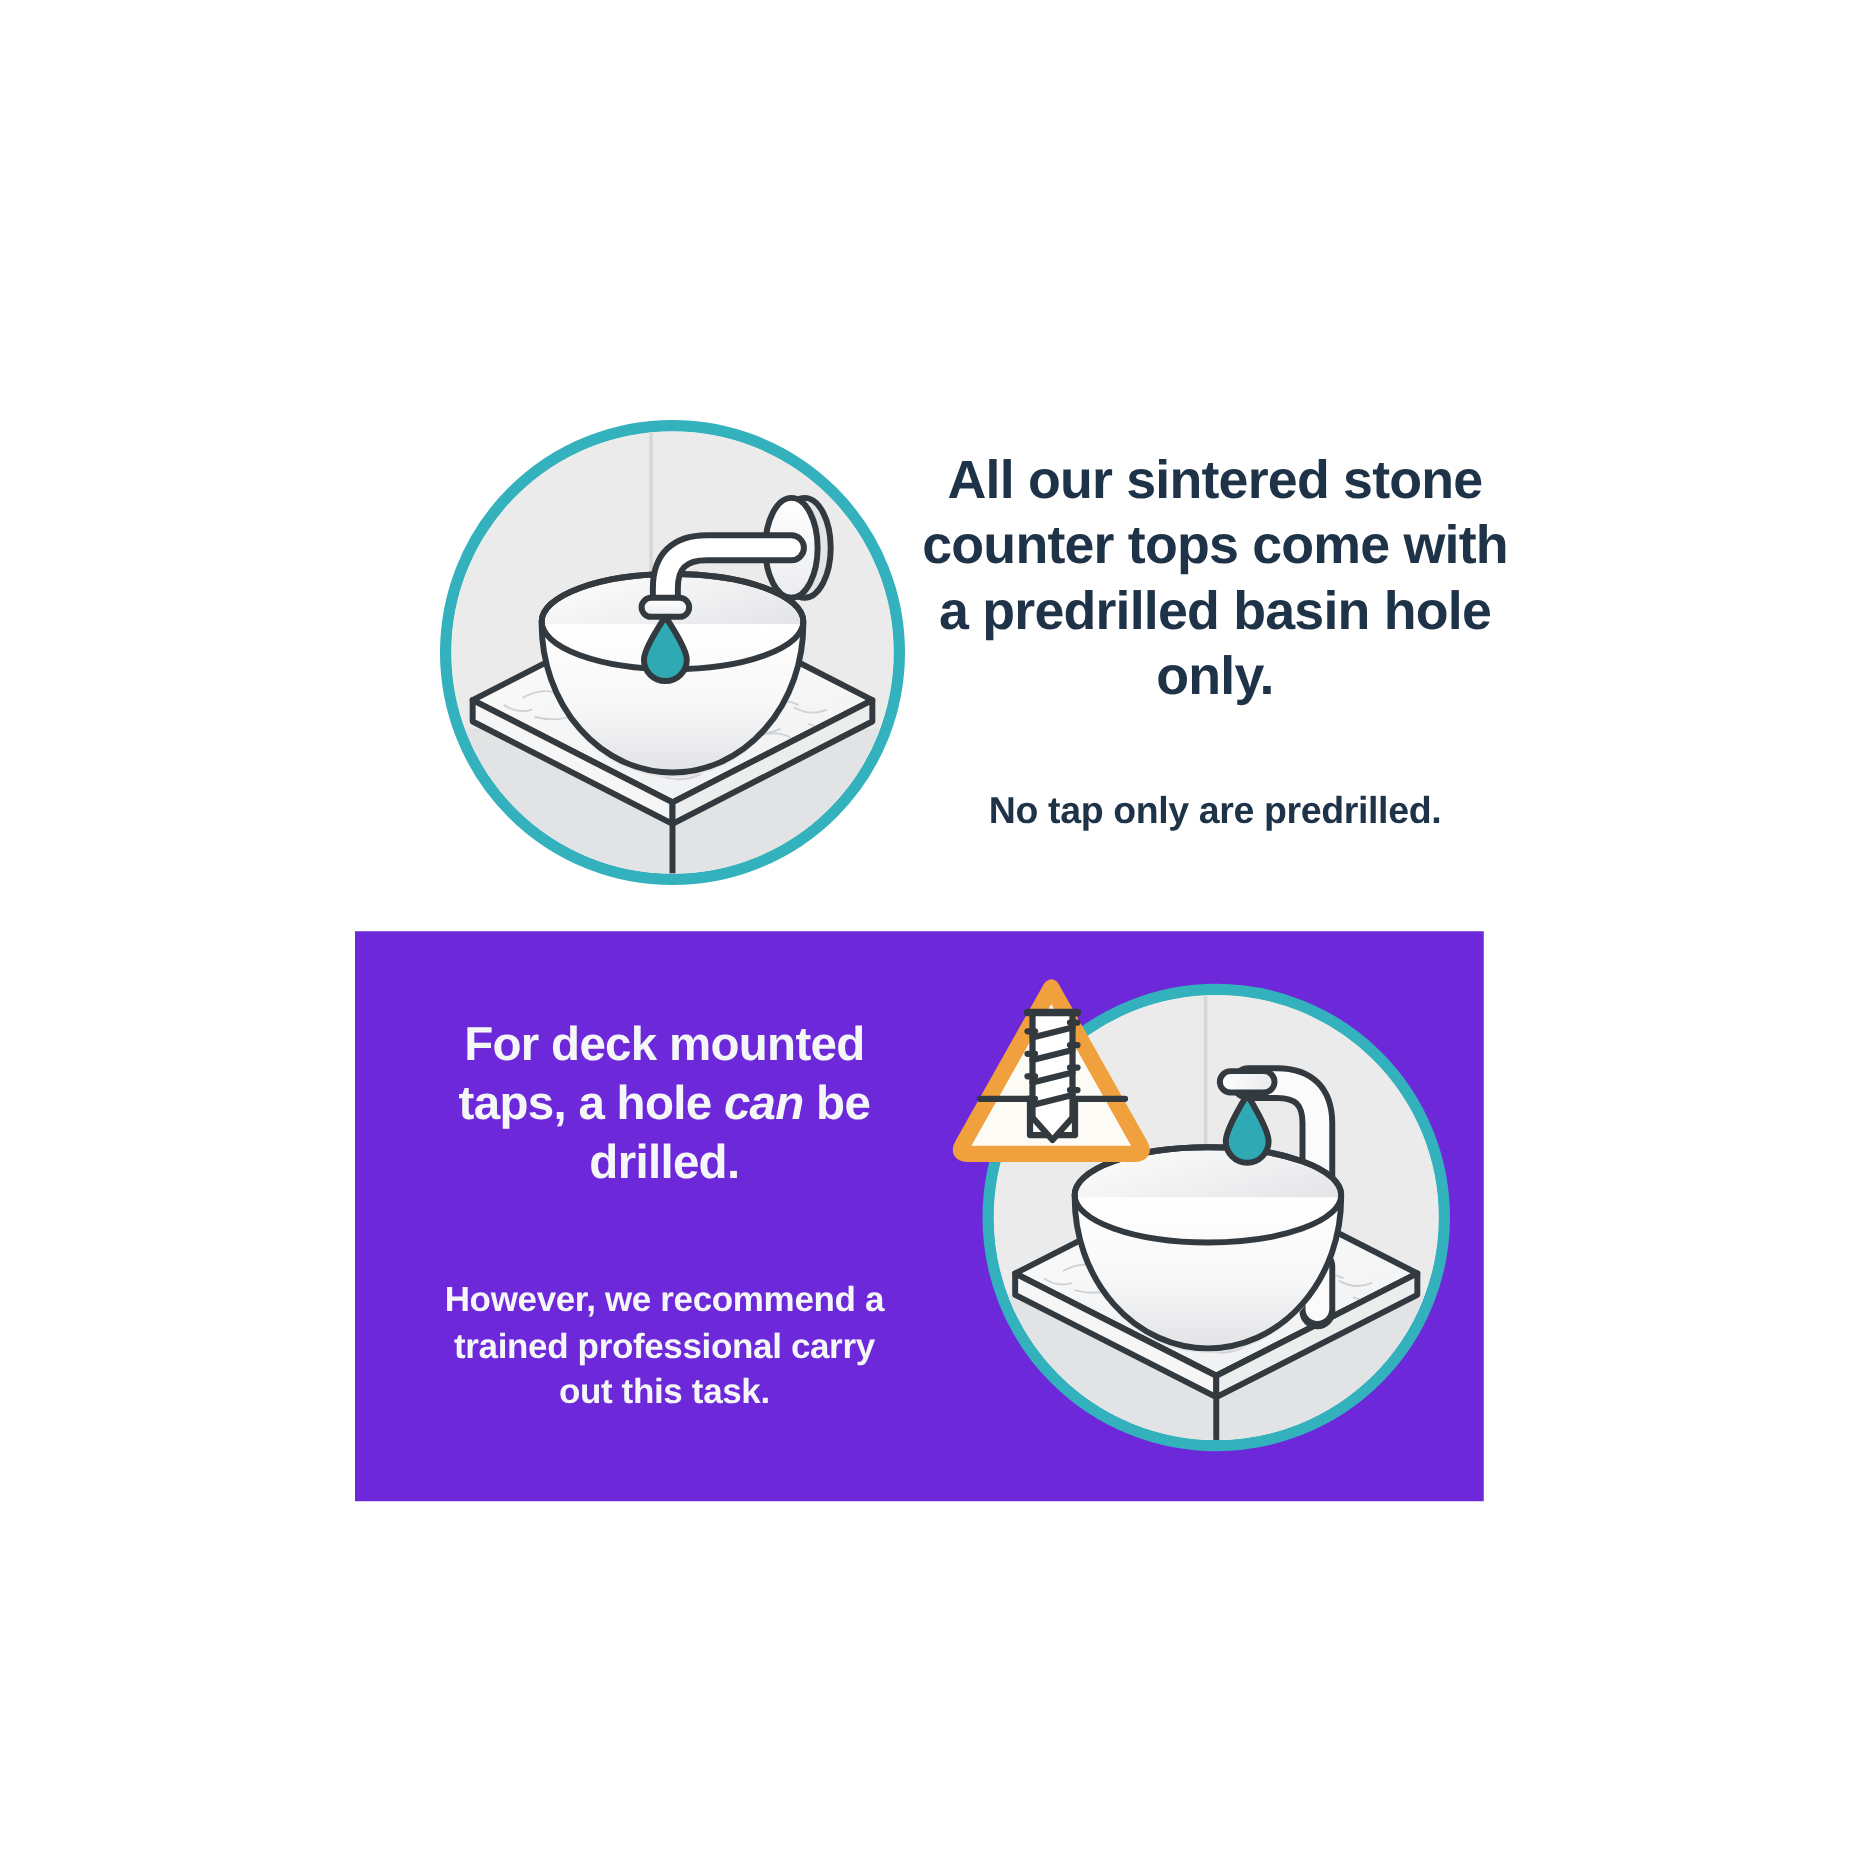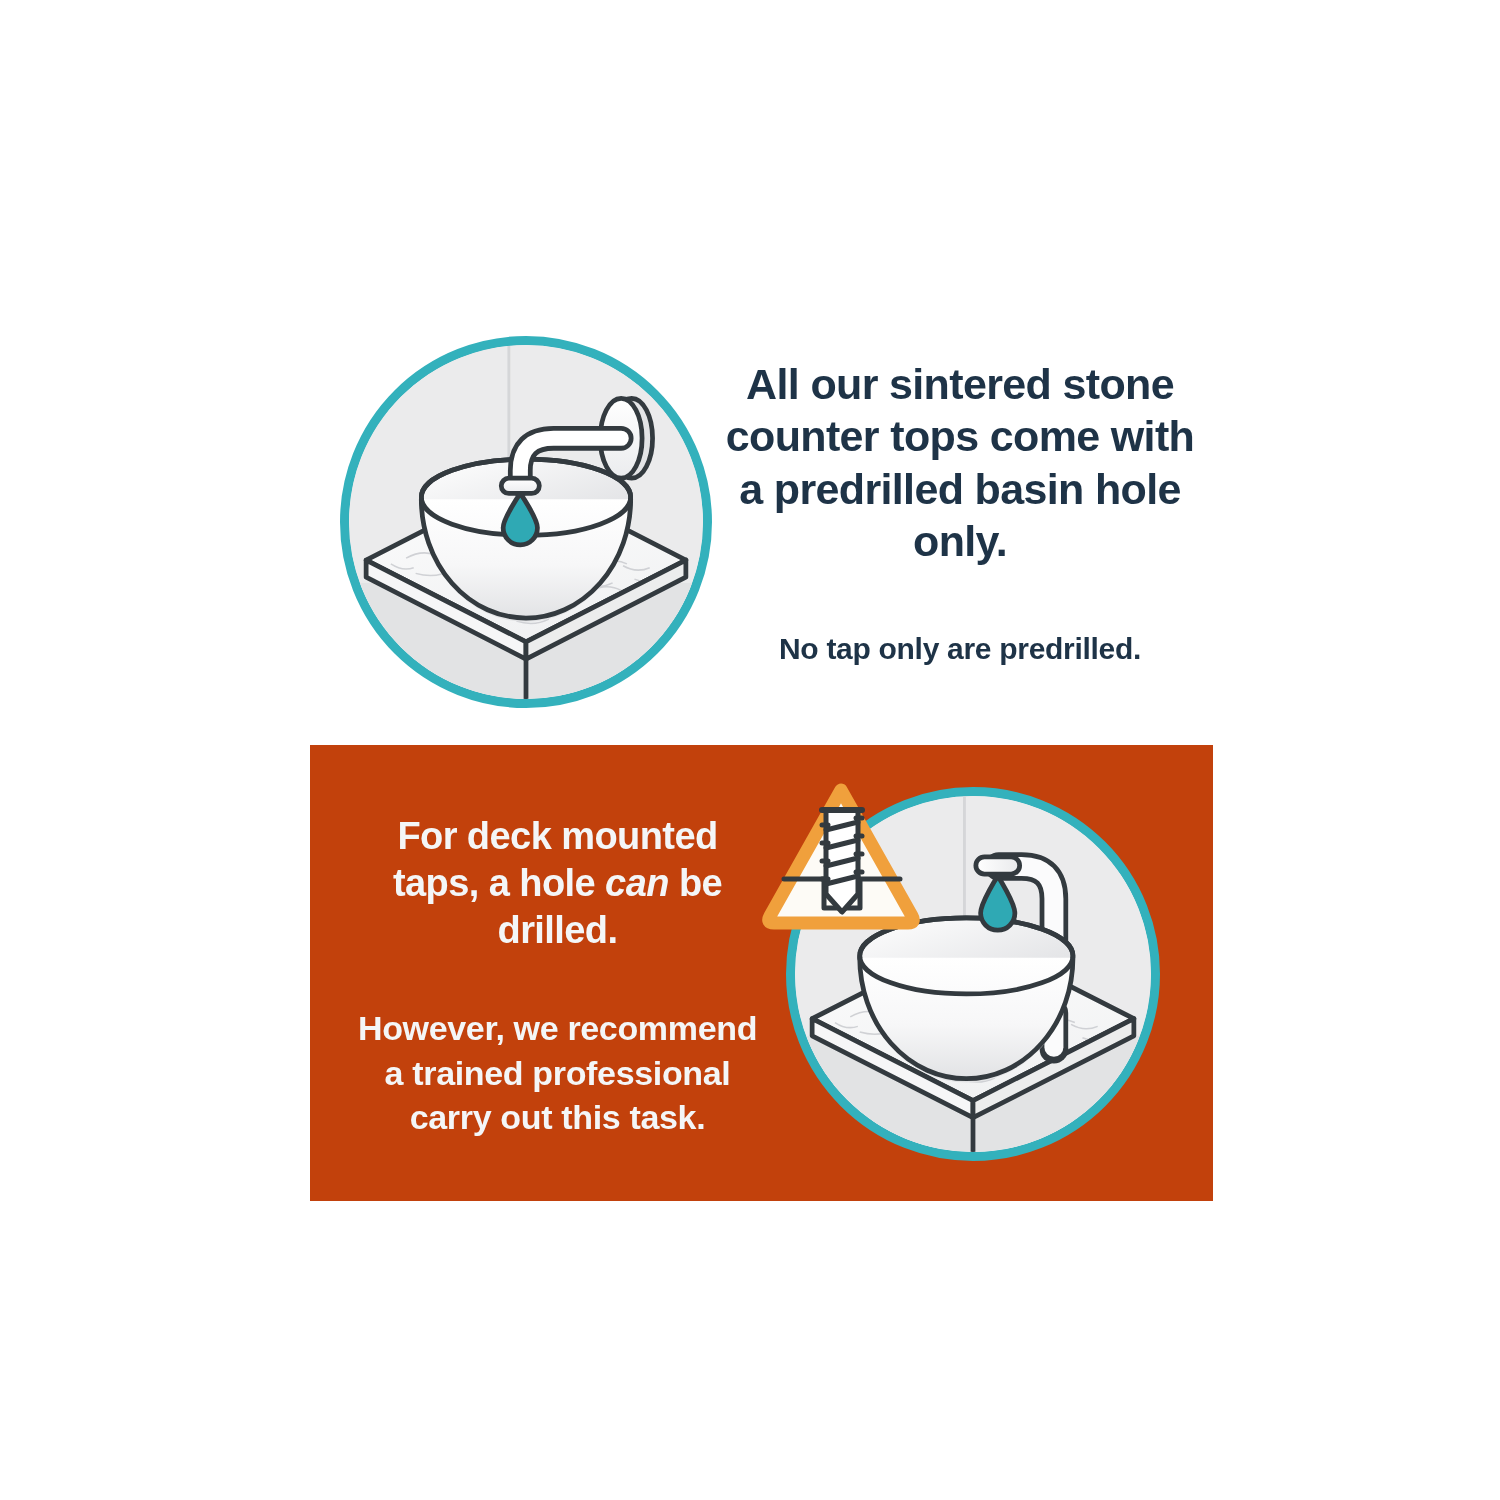--- a/index.html
+++ b/index.html
@@ -19,21 +19,21 @@
 
   .canvas {
     position: absolute;
     inset: 0;
     background: #ffffff;
   }
 
   
   .section-top {
     position: absolute;
-    left: 0;
+    left: 12px;
     top: 0;
     width: 1200px;
     height: 745px;
   }
 
   .circle-illus {
     position: absolute;
     border-radius: 50%;
     background: #ebebec;
     border: 9px solid #33b1bc;
@@ -88,25 +88,25 @@
     font-size: 30px;
     line-height: 1.28;
     font-weight: 700;
     letter-spacing: -0.01em;
     color: #1e3347;
   }
 
   
   .panel-dark {
     position: absolute;
-    left: 310px;
+    left: 284px;
     top: 745px;
     width: 903px;
     height: 456px;
-    background: #c2410c;
+    background: #6d28d9;
   }
 
   .text-bottom {
     position: absolute;
     left: 45px;
     top: 68px;
     width: 405px;
     text-align: center;
   }
 
@@ -117,23 +117,23 @@
     font-weight: 700;
     letter-spacing: -0.015em;
     color: #f4f6f7;
   }
 
   .heading-bottom em {
     font-style: italic;
   }
 
   .subtext-bottom {
-    margin: 0;
+    margin: 16px;
     padding-top: 52px;
-    font-size: 34px;
+    font-size: 28px;
     line-height: 1.3;
     font-weight: 700;
     letter-spacing: -0.01em;
     color: #f4f6f7;
     text-align: center;
   }
 
   
   .warning-badge {
     position: absolute;

